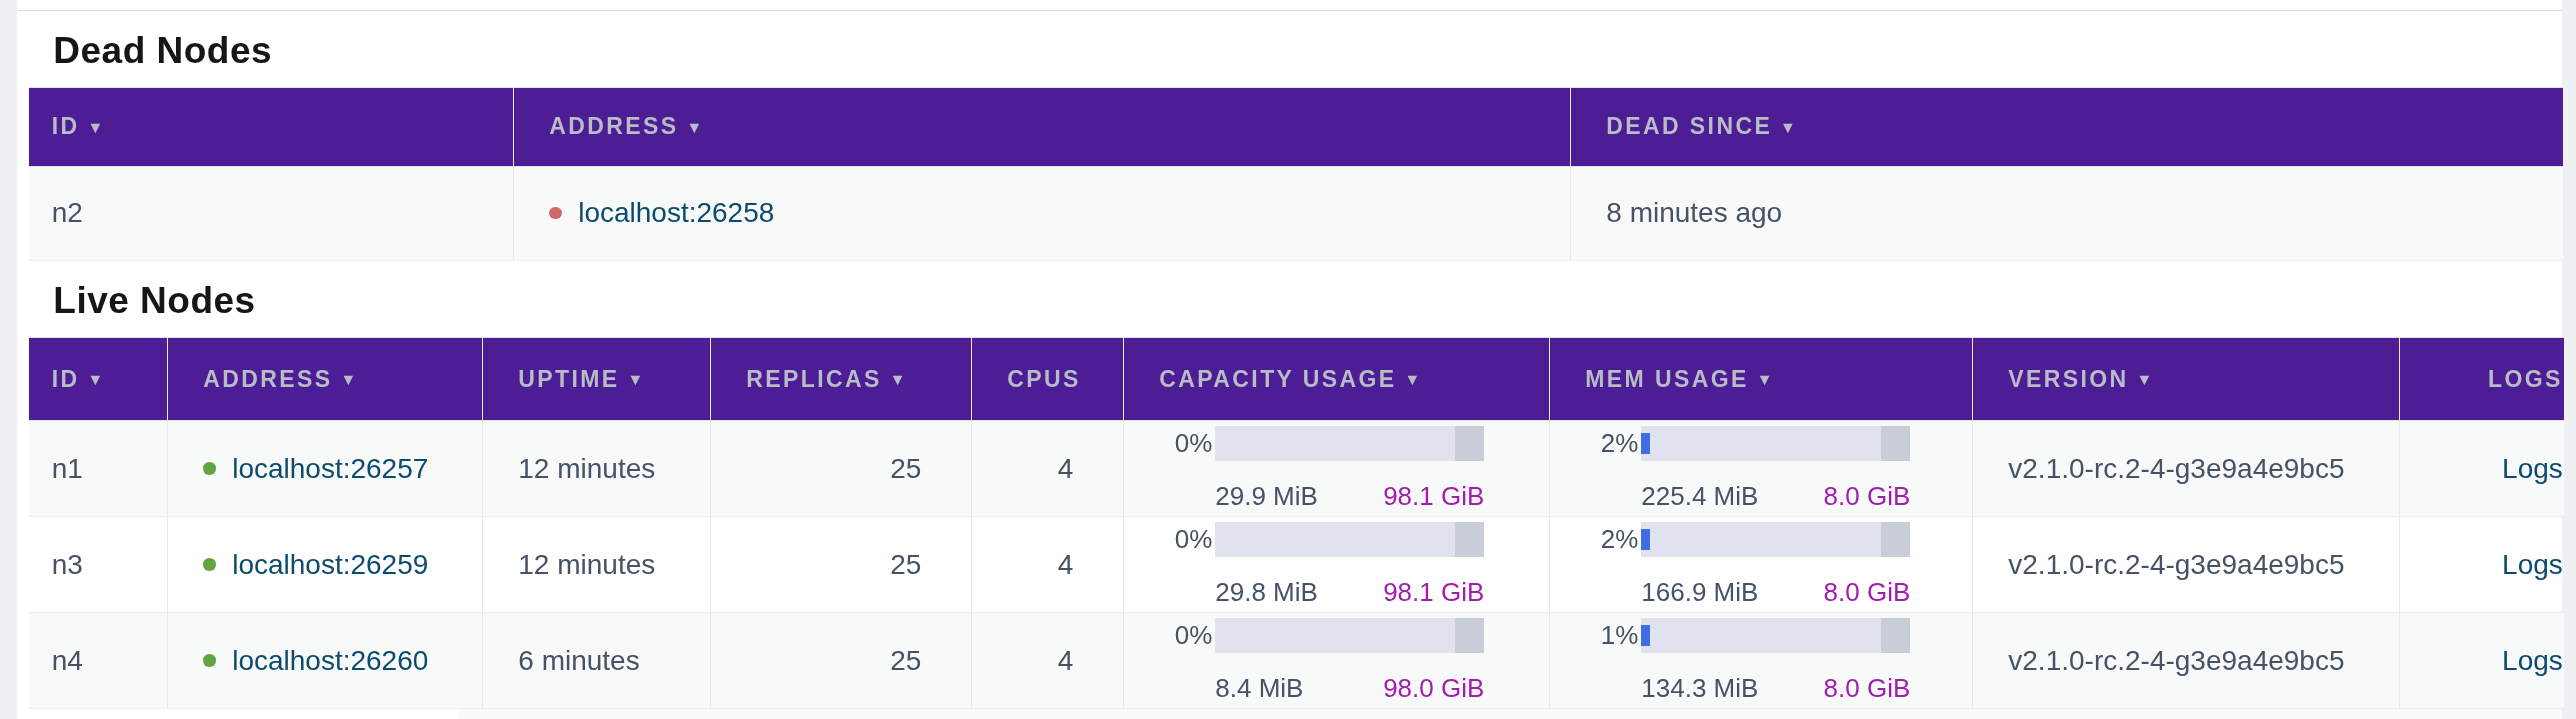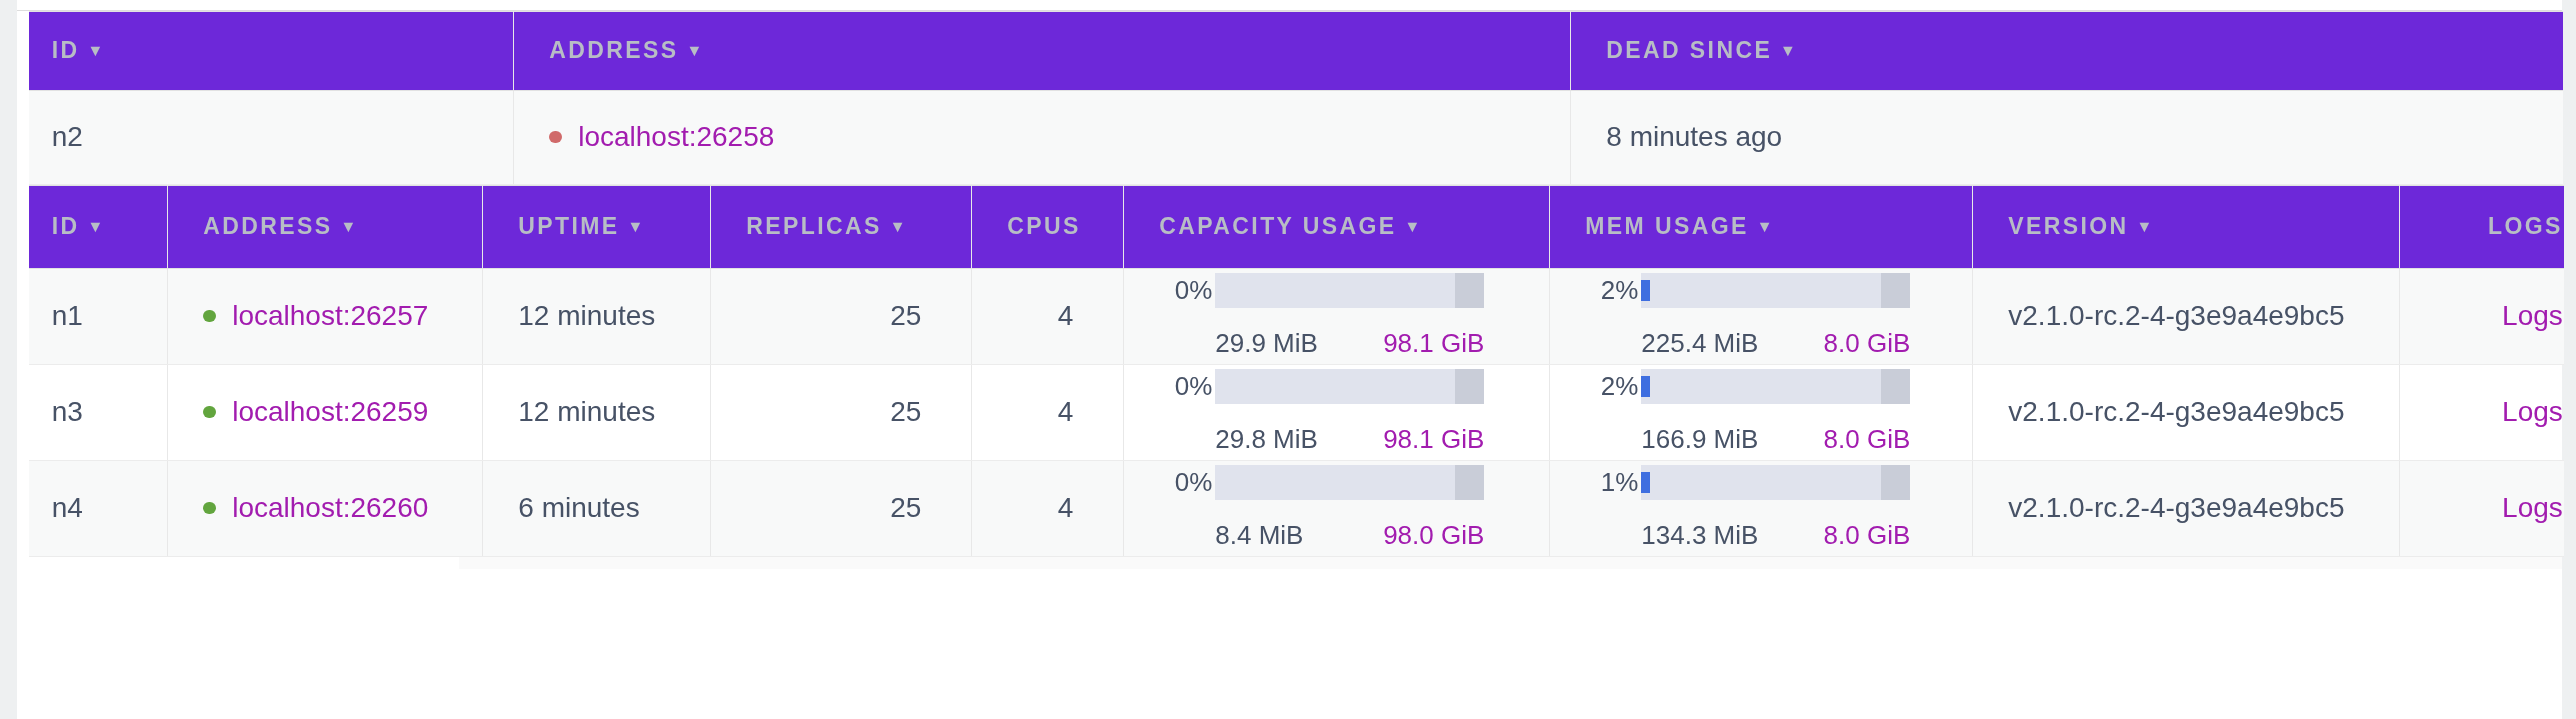--- a/index.html
+++ b/index.html
@@ -24,21 +24,21 @@
   }
   table{
     border-collapse:collapse;table-layout:fixed;
     margin-left:11.5px;width:2534px;
   }
   th{
     font-size:23px;font-weight:700;color:#b8bdc5;
     letter-spacing:2.4px;text-transform:uppercase;
     text-align:left;vertical-align:middle;
     border-top:1px solid #e2e2e2;border-bottom:1px solid #e2e2e2;
-    background:#6d28d9;white-space:nowrap;
+    background:#4c1d95;white-space:nowrap;
   }
   th,td{border-left:1px solid #e8e8e8;border-right:1px solid #e8e8e8;}
   th:first-child,td:first-child{border-left:none;}
   th:last-child,td:last-child{border-right:none;}
   td{
     font-size:28px;color:#475266;vertical-align:middle;
     border-bottom:1px solid #ececec;white-space:nowrap;
   }
   tr.row-alt td{background:#f8f9f9;}
   .dead-table th{height:76px;}
@@ -49,21 +49,21 @@
   .pad-id{padding-left:23px;}
   .num{text-align:right;padding-right:50px;}
   .center{text-align:right;}
   .sort-arrow{font-size:16.4px;margin-left:7.7px;position:relative;top:-1.9px;}
   .dot{
     display:inline-block;width:12.5px;height:12.5px;border-radius:50%;
     margin-right:16.4px;vertical-align:middle;position:relative;top:-1.9px;
   }
   .dot.live{background:#62a53e;}
   .dot.dead{background:#d06a6a;}
-  a.link{color:#a21caf;text-decoration:none;}
+  a.link{color:#0c4a6e;text-decoration:none;}
   
   .usage{padding-left:29px;}
   .usage-top{display:flex;align-items:center;}
   .usage-pct{width:58px;text-align:right;font-size:26px;color:#475266;padding-right:2.9px;}
   .usage-bar{
     width:269px;height:35px;background:#e0e3ed;
     position:relative;flex:0 0 auto;
   }
   .usage-fill{
     position:absolute;left:0;top:6.7px;height:21px;width:0;
@@ -83,20 +83,21 @@
   .bottom-strip{height:12.5px;background:#ffffff;display:flex;}
   .bottom-strip .seg-a{width:442px;background:#ffffff;}
   .bottom-strip .seg-b{flex:1;background:#fafafa;}
 </style>
 </head>
 <body>
 
 <div class="content">
   <div class="top-strip"></div>
 
+  <div class="section-title">Dead Nodes</div>
 
   <table class="dead-table">
     <colgroup>
         <col style="width:485px">
         <col style="width:1057px">
         <col style="width:992px">
       </colgroup>
     <thead>
       <tr>
         <th class="pad-id">
@@ -114,20 +115,21 @@
       <tr class="row-alt">
         <td class="pad-id">n2</td>
         <td class="pad-l">
           <span class="dot dead"></span><a class="link" href="#">localhost:26258</a>
         </td>
         <td class="pad-l">8 minutes ago</td>
       </tr>
     </tbody>
   </table>
 
+  <div class="section-title">Live Nodes</div>
 
   <table class="live-table">
     <colgroup>
       <col style="width:139px">
         <col style="width:315px">
         <col style="width:228px">
       <col style="width:261px">
         <col style="width:152px">
         <col style="width:426px">
       <col style="width:423px">

